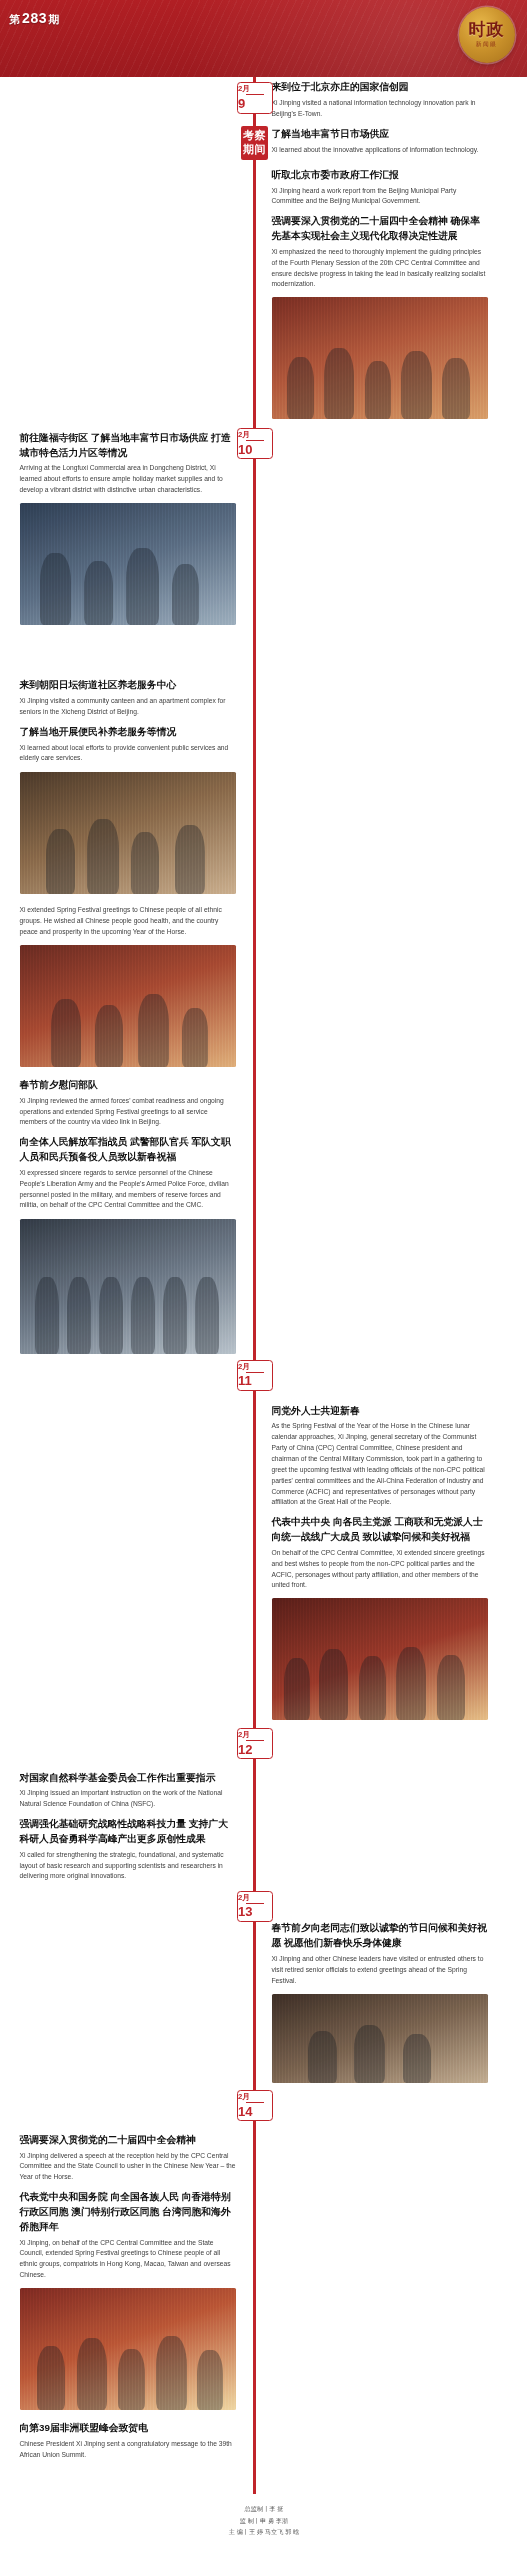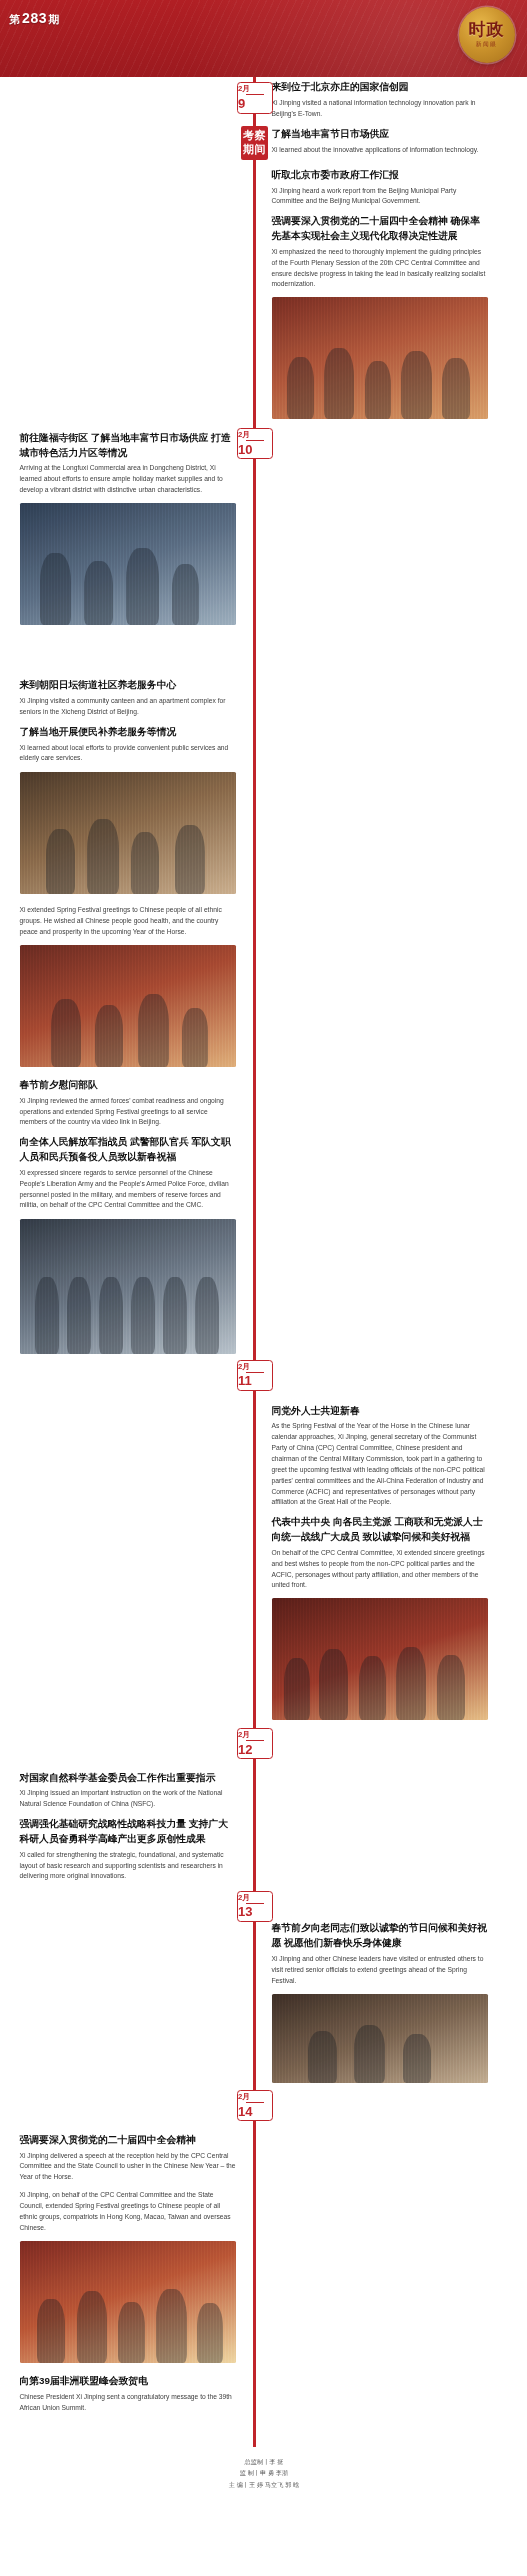--- a/index.html
+++ b/index.html
@@ -483,20 +483,21 @@
         <span class="divline"></span>
         <span class="d">14</span>
       </div>
     </div>
 
     <div class="row" style="margin-top:44px;">
       <div class="col-left">
         <div class="entry left">
           <h3>强调要深入贯彻党的二十届四中全会精神</h3>
           <p class="en">Xi Jinping delivered a speech at the reception held by the CPC Central Committee and the State Council to usher in the Chinese New Year – the Year of the Horse.</p>
+          <h3>代表党中央和国务院 向全国各族人民 向香港特别行政区同胞 澳门特别行政区同胞 台湾同胞和海外侨胞拜年</h3>
           <p class="en">Xi Jinping, on behalf of the CPC Central Committee and the State Council, extended Spring Festival greetings to Chinese people of all ethnic groups, compatriots in Hong Kong, Macao, Taiwan and overseas Chinese.</p>
           <div class="photo ph-j">
             <div class="ph-figures">
               <i style="left:17.5px;bottom:0;width:28px;height:64px;"></i>
               <i style="left:57px;bottom:0;width:30px;height:72px;"></i>
               <i style="left:98px;bottom:0;width:27px;height:61px;"></i>
               <i style="left:136px;bottom:0;width:31px;height:74px;"></i>
               <i style="left:177px;bottom:0;width:26px;height:60px;"></i>
             </div>
             <div class="ph-grain"></div>

